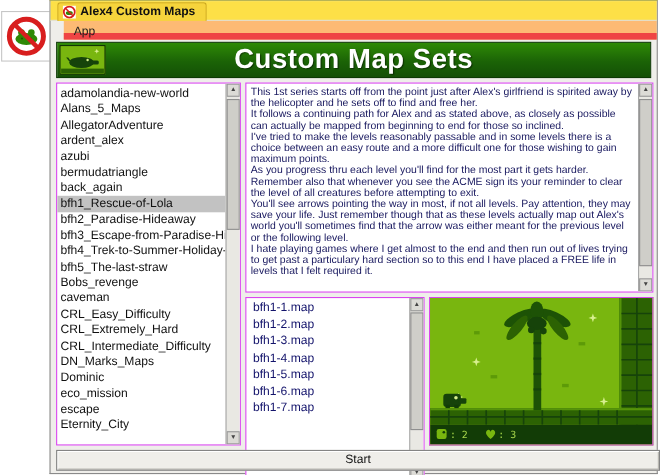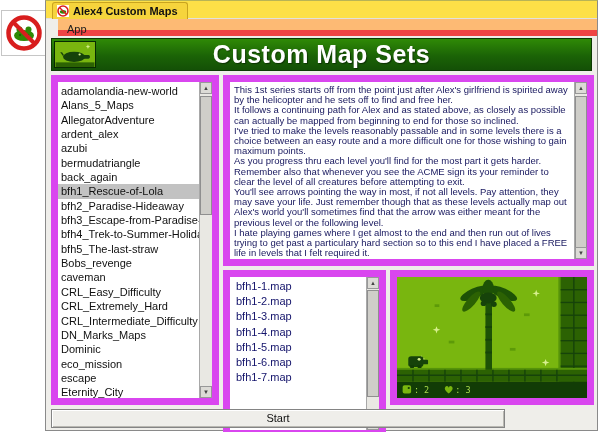--- a/index.html
+++ b/index.html
@@ -21,21 +21,21 @@
   .menu-item{display:inline-block;padding:2px 9px;font-size:11px;color:#1c1c1c;cursor:default}
 
   
   .banner{position:absolute;left:5px;top:37px;right:5px;height:33px;
     background:linear-gradient(180deg,#2f8a06 0%,#1b6306 55%,#145006 100%);
     border:1px solid #0d3a04;display:flex;align-items:center;justify-content:center}
   .banner-img{position:absolute;left:2px;top:2px;width:42px;height:27px;border:1px solid #072b03;background:#79b60f}
   .banner-title{color:#fff;font-size:25px;font-weight:bold;letter-spacing:.5px;text-shadow:1px 1px 1px rgba(0,0,0,.45)}
 
   
-  .panel{position:absolute;background:#fff;border:7px solid #d946ef;overflow:hidden}
+  .panel{position:absolute;background:#fff;border:1px solid #d946ef;overflow:hidden}
   .mapsets-panel{left:5px;top:74px;width:168px;height:330px}
   .desc-panel{left:177px;top:74px;width:371px;height:191px}
   .files-panel{left:177px;top:269px;width:163px;height:167px}
   .preview-panel{left:344px;top:269px;width:204px;height:135px;background:#79b60f}
 
   .list-content{position:absolute;left:0;top:0;right:13px;bottom:0;overflow:hidden;padding-top:2px}
   .mapset-item{font-size:11px;line-height:14.35px;height:14.35px;padding-left:3px;white-space:nowrap;
     overflow:hidden;color:#101010;cursor:default}
   .mapset-item.selected{background:#c2c2c2}
   .file-item{font-size:11px;line-height:15.2px;height:15.2px;padding-left:6px;color:#13136b;white-space:nowrap;cursor:default}
@@ -45,21 +45,21 @@
 
   
   .scrollbar{position:absolute;top:0;right:0;bottom:0;width:13px;background:#e9e8e3;border-left:1px solid #a8a8a8}
   .sb-btn{position:absolute;left:0;width:12px;height:12px;background:#dcdbd6;border:1px solid #989898;
     font-size:6px;line-height:10px;text-align:center;color:#444;cursor:default}
   .sb-up{top:0}
   .sb-down{bottom:0}
   .sb-thumb{position:absolute;left:0;width:12px;background:#cfcec9;border:1px solid #8f8f8f}
 
   
-  .start-button{position:absolute;left:5px;top:408px;width:454px;height:19px;background:#efeeea;
+  .start-button{position:absolute;left:5px;top:408px;width:549px;height:19px;background:#efeeea;
     border:1px solid #848484;box-shadow:inset 1px 1px 0 #ffffff, inset -1px -1px 0 #b9b8b2;
     font-size:11px;font-weight:normal;text-align:center;line-height:17px;color:#111;cursor:default}
 
   .preview-svg{display:block;width:100%;height:100%}
   .hud-text{font-family:"DejaVu Sans Mono",monospace;font-size:9px;fill:#a9d94c}
 </style>
 </head>
 <body>
 
 <div class="desktop-icon">

